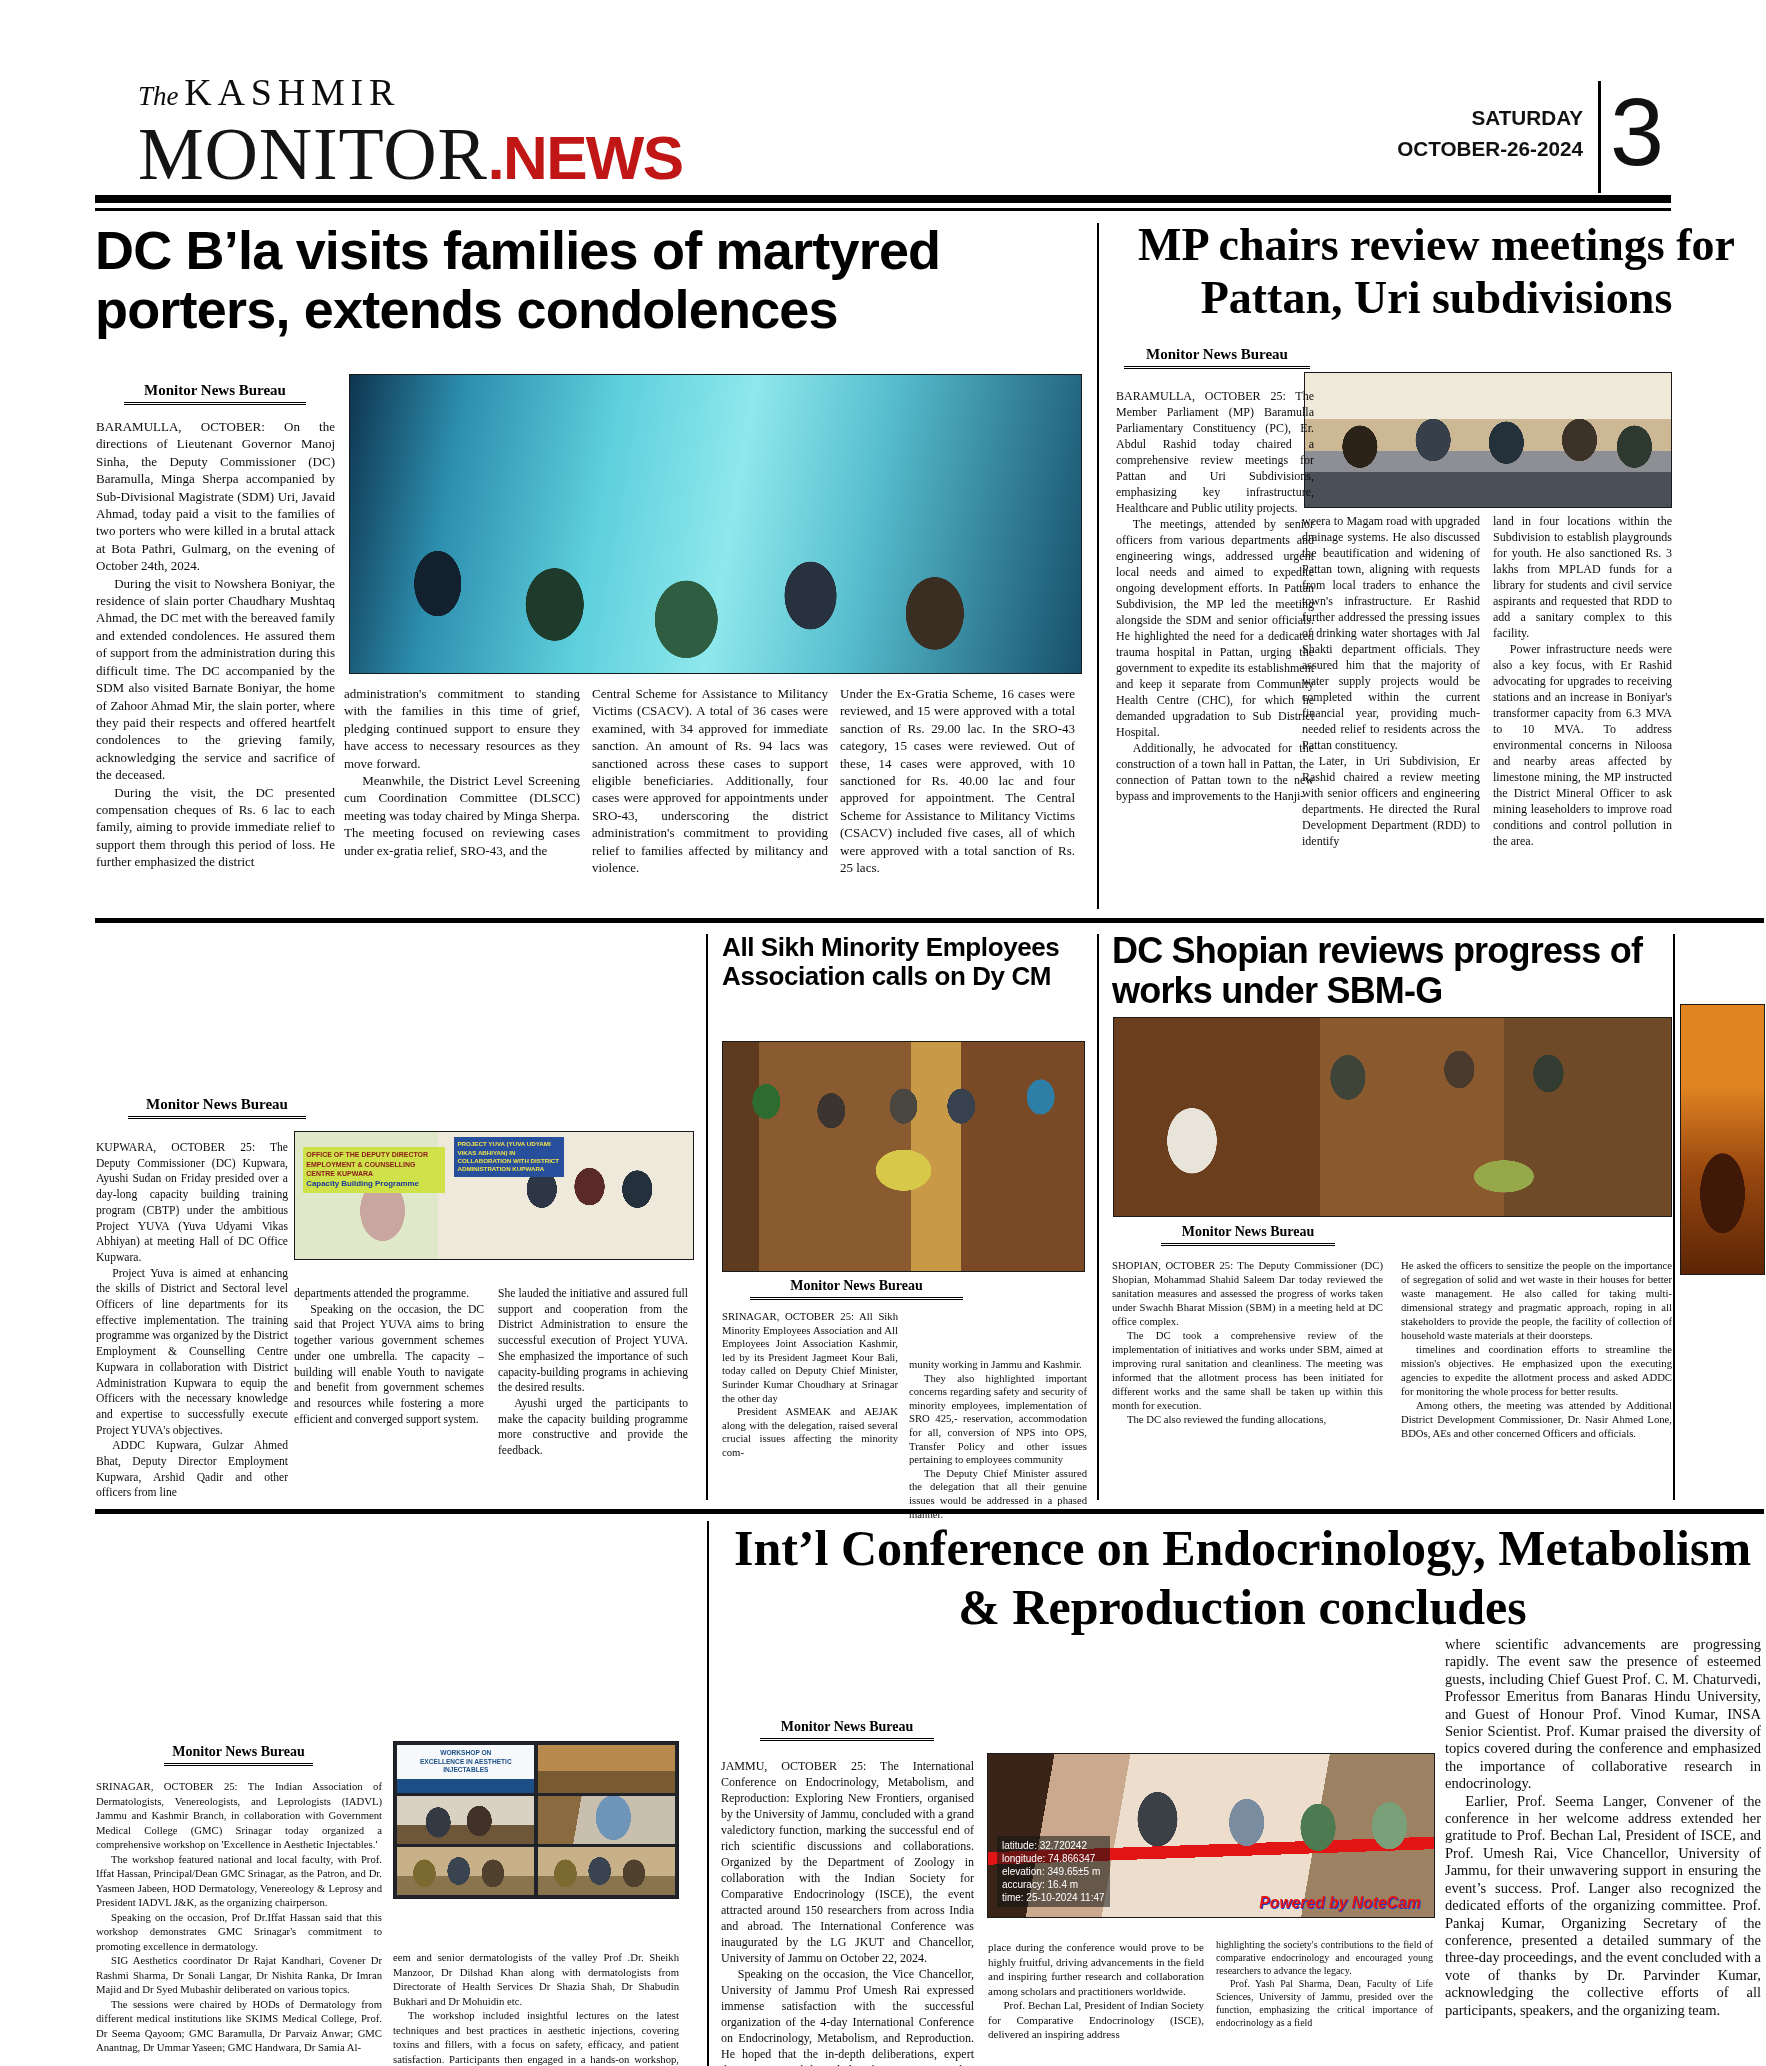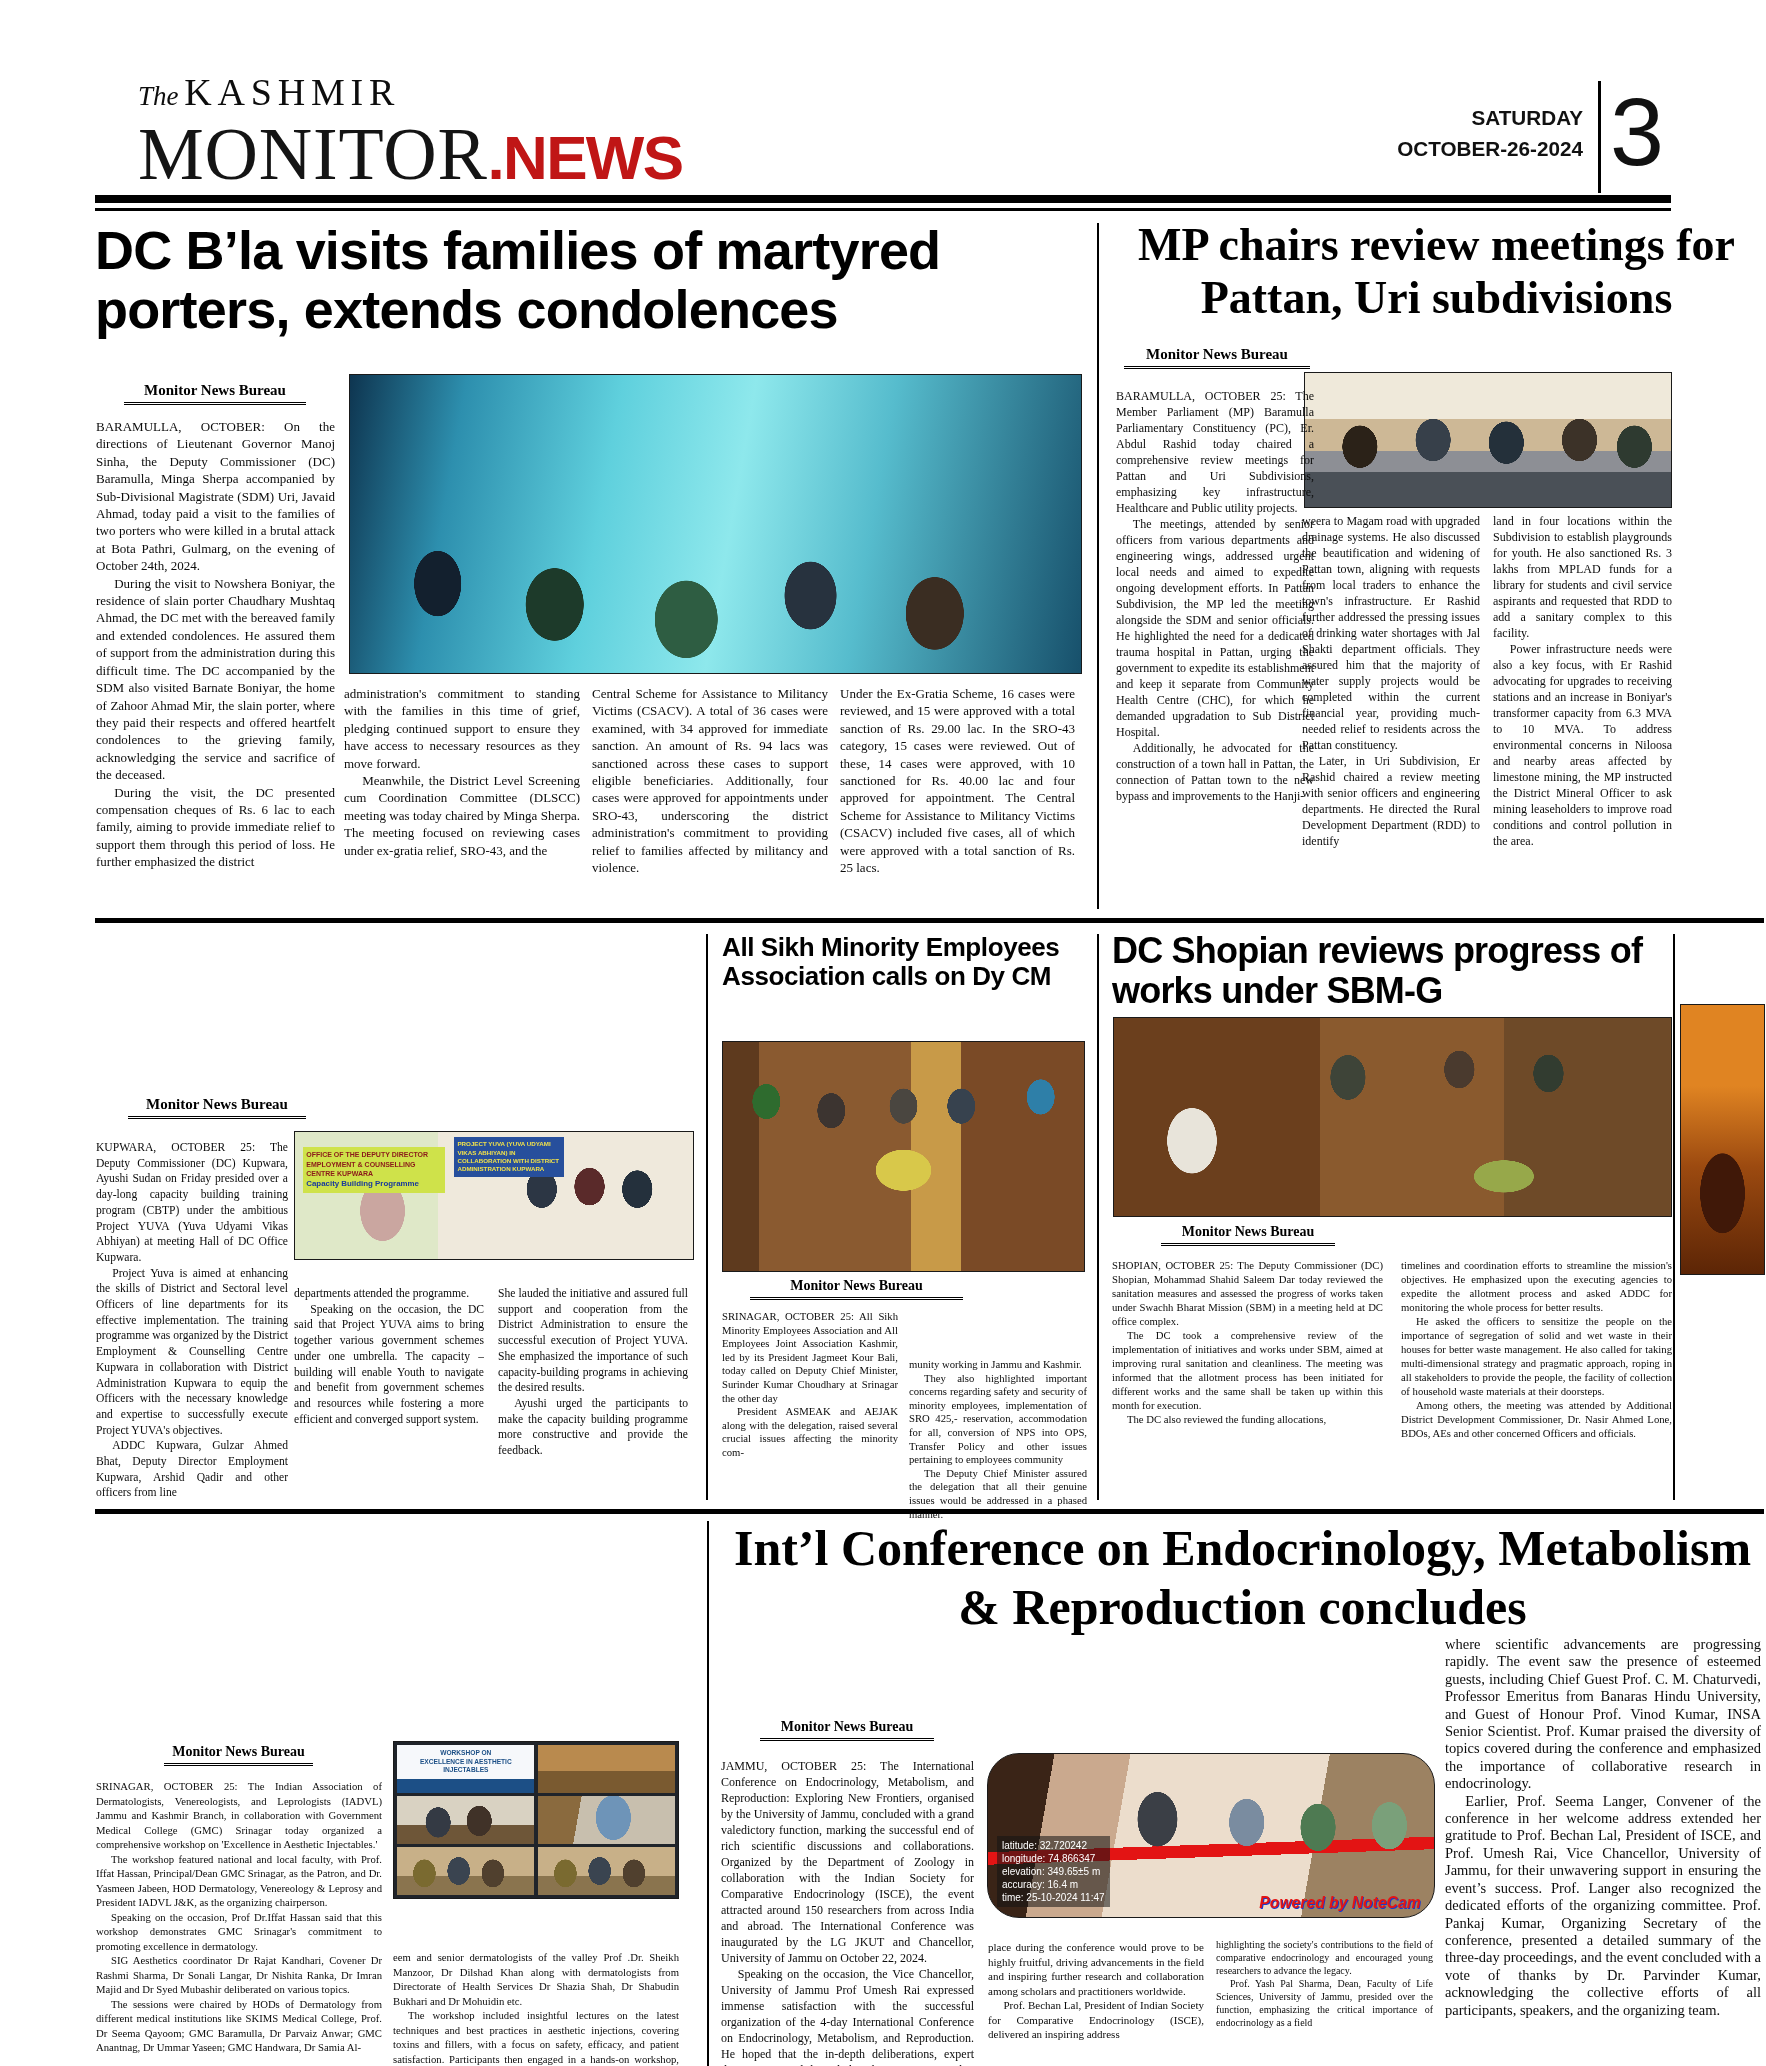--- a/index.html
+++ b/index.html
@@ -90,21 +90,21 @@
     radial-gradient(18.6px 23px at 20% 55%, #7a6a30 0 60%, transparent 61%),
     radial-gradient(18.6px 23px at 45% 50%, #3a4450 0 60%, transparent 61%),
     radial-gradient(18.6px 23px at 70% 55%, #50402e 0 60%, transparent 61%),
     linear-gradient(#c8b088 0 60%,#8a744e 60% 100%);}
   .ph7{background:
     radial-gradient(33px 45px at 38% 40%, #3b3f46 0 60%, transparent 61%),
     radial-gradient(29px 39px at 58% 42%, #7a8ca0 0 60%, transparent 61%),
     radial-gradient(29px 39px at 74% 45%, #4e7a52 0 60%, transparent 61%),
     radial-gradient(29px 39px at 90% 44%, #7aa07a 0 60%, transparent 61%),
     linear-gradient(178deg, transparent 0 55%, #e31414 55% 62%, transparent 62%),
-    linear-gradient(100deg,#3a2417 0 14%,#caa98e 14% 30%,#ecddcc 30% 72%,#9c8262 72% 100%); border-radius: 32px;}
+    linear-gradient(100deg,#3a2417 0 14%,#caa98e 14% 30%,#ecddcc 30% 72%,#9c8262 72% 100%);}
   .strip{position:absolute;border:1.2px solid #1a1a1a;box-sizing:border-box;background:
     radial-gradient(37px 66px at 50% 70%, #401808 0 60%, transparent 61%),
     linear-gradient(#e08422 0 30%,#9c4a10 60%,#5c2506 100%);}
   
   .banner-green{position:absolute;left:2%;top:4%;width:34%;padding:3.3px;background:#cfe24a;color:#8a1a1a;
     font:700 7px/1.35 "Liberation Sans",sans-serif;margin-top:10px;}
   .banner-green .b3{color:#1a3a9c;font-size:7.9px;}
   .banner-blue{position:absolute;left:40%;top:4%;width:26%;padding:3.3px;background:#274f9c;color:#f2e24a;
     font:700 6.2px/1.35 "Liberation Sans",sans-serif;}
   .poster-txt{position:absolute;left:6%;top:8%;width:88%;color:#1c4f86;text-align:center;
@@ -218,22 +218,22 @@
 
   <div class="hl-sans" style="left:1112px;top:931px;width:562px;font-size:36px;">DC Shopian reviews progress of works under SBM-G</div>
   <div class="photo ph5" style="left:1113px;top:1017px;width:559px;height:200px;"></div>
   <div class="byline" style="left:1161px;top:1225px;width:174px;font-size:14px;">Monitor News Bureau</div>
   <div class="col f26b" style="left:1112px;top:1258px;width:271px;height:228px;">
       <p>SHOPIAN, OCTOBER 25: The Deputy Commissioner (DC) Shopian, Mohammad Shahid Saleem Dar today reviewed the sanitation measures and assessed the progress of works taken under Swachh Bharat Mission (SBM) in a meeting held at DC office complex.</p>
       <p>The DC took a comprehensive review of the implementation of initiatives and works under SBM, aimed at improving rural sanitation and cleanliness. The meeting was informed that the allotment process has been initiated for different works and the same shall be taken up within this month for execution.</p>
       <p>The DC also re­viewed the funding allocations,</p>
     </div>
   <div class="col f26b" style="left:1401px;top:1258px;width:271px;height:228px;">
+      <p>He asked the officers to sensitize the people on the importance of segregation of solid and wet waste in their houses for better waste management. He also called for taking multi-dimensional strategy and pragmatic approach, roping in all stakeholders to provide the people, the facility of collection of household waste materials at their doorsteps.</p>
       <p>timelines and coordination efforts to streamline the mission's objectives. He emphasized upon the executing agencies to expedite the allotment process and asked ADDC for monitoring the whole process for better results.</p>
-      <p>He asked the officers to sensitize the people on the importance of segregation of solid and wet waste in their houses for better waste management. He also called for taking multi-dimensional strategy and pragmatic approach, roping in all stakeholders to provide the people, the facility of collection of household waste materials at their doorsteps.</p>
       <p>Among others, the meeting was attended by Additional District Development Commissioner, Dr. Nasir Ahmed Lone, BDOs, AEs and other concerned Officers and officials.</p>
     </div>
   <div class="strip" style="left:1680px;top:1004px;width:85px;height:271px;"></div>
 
   <div class="byline" style="left:164px;top:1745px;width:149px;font-size:14px;">Monitor News Bureau</div>
   <div class="photo ph6" style="left:393px;top:1741px;width:286px;height:158px;">
     <div class="cell c-poster">
       <div class="poster-txt">
         <div>WORKSHOP ON</div>
         <div>EXCELLENCE IN AESTHETIC INJECTABLES</div>

